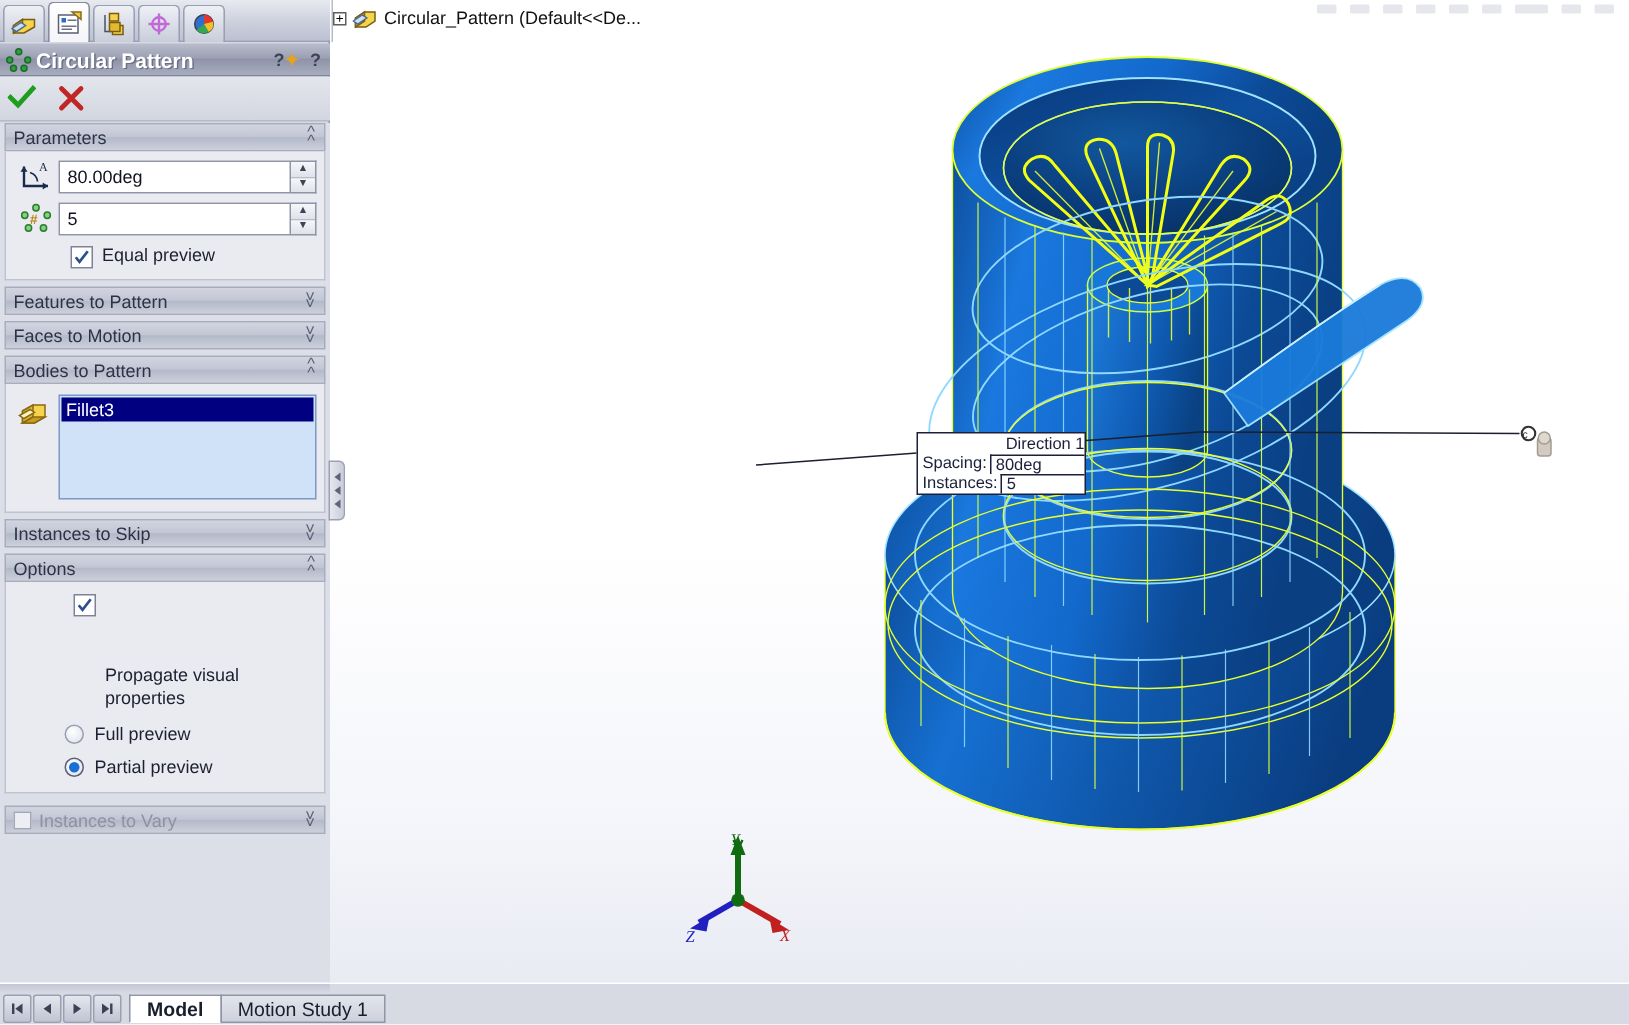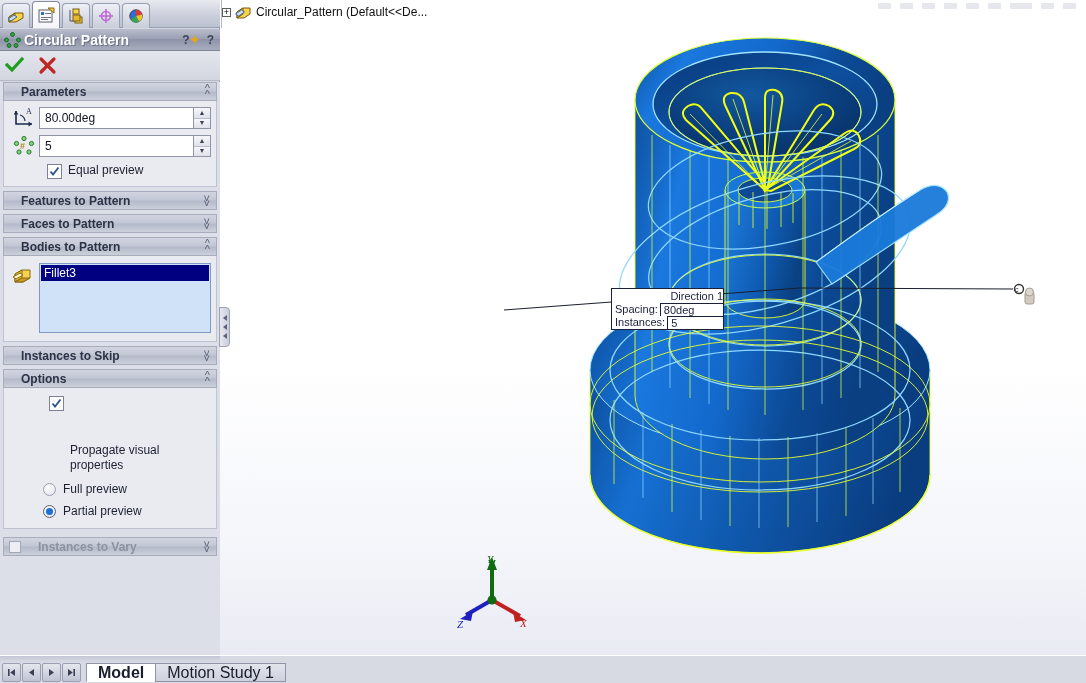--- a/index.html
+++ b/index.html
@@ -74,21 +74,21 @@
   .group{margin:0 3px 4px 3px;}
   .group-hdr{
     height:19px;
     background:linear-gradient(to bottom,#d2d5e0 0%,#c2c6d4 48%,#b4b9c9 52%,#ccd0db 100%);
     border:1px solid #a8adbd;
     display:flex;align-items:center;
     box-sizing:border-box;
     cursor:default;
   }
   .group-hdr .gname{
-    font-weight:bold;font-size:12px;color:#2d3246;padding-left:5px;margin-left:12px;
+    font-weight:normal;font-size:12px;color:#2d3246;padding-left:5px;
   }
   .group-hdr.dim .gname{color:#8d92a3;}
   .chev{margin-left:auto;margin-right:6px;color:#5a6076;font-size:11px;line-height:9px;}
   .chev span{display:block;}
   .group-body{
     background:#e9ebf1;border:1px solid #bfc3d1;border-top:none;
     padding:6px 5px 7px 5px;box-sizing:border-box;
   }
 
   .row{display:flex;align-items:center;margin-bottom:6px;}
@@ -225,21 +225,21 @@
     width:19px;height:19px;
     background:linear-gradient(to bottom,#e5e7ee,#c0c4d2);
     border:1px solid #9aa0b2;border-radius:2px;
     display:flex;align-items:center;justify-content:center;
     box-sizing:border-box;
   }
   #doc-tabs{position:absolute;left:86px;top:7px;display:flex;}
   .dtab{
     height:19px;padding:0 11px;
     border:1px solid #8f94a6;
-    display:flex;align-items:center;font-size:16px;color:#1a1e2c;
+    display:flex;align-items:center;font-size:13px;color:#1a1e2c;
     box-sizing:border-box;
   }
   .dtab.sel{background:#ffffff;font-weight:bold;border-bottom-color:#ffffff;}
   .dtab.un{background:linear-gradient(to bottom,#e3e5ec,#cdd1dd);margin-left:-1px;}
 </style>
 </head>
 <body>
 
 <div id="app">
 
@@ -381,21 +381,21 @@
           <div class="gname">Features to Pattern</div>
           <div class="chev">
             <span>˅</span>
               <span style="margin-top:-4px;">˅</span>
           </div>
         </div>
       </div>
 
       <div class="group">
         <div class="group-hdr">
-          <div class="gname">Faces to Pattern</div>
+          <div class="gname">Faces to Motion</div>
           <div class="chev">
             <span>˅</span>
               <span style="margin-top:-4px;">˅</span>
           </div>
         </div>
       </div>
 
       <div class="group">
         <div class="group-hdr">
           <div class="gname">Bodies to Pattern</div>

